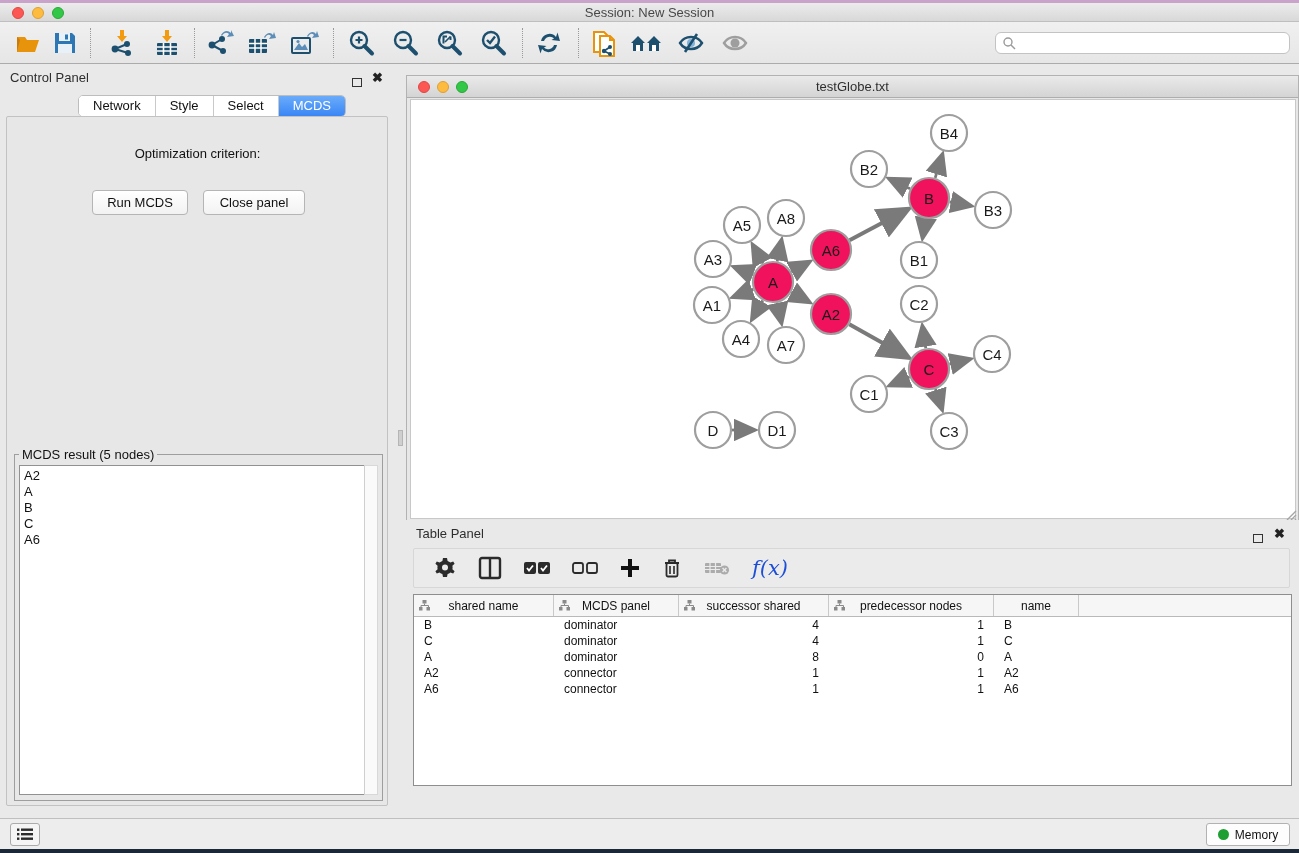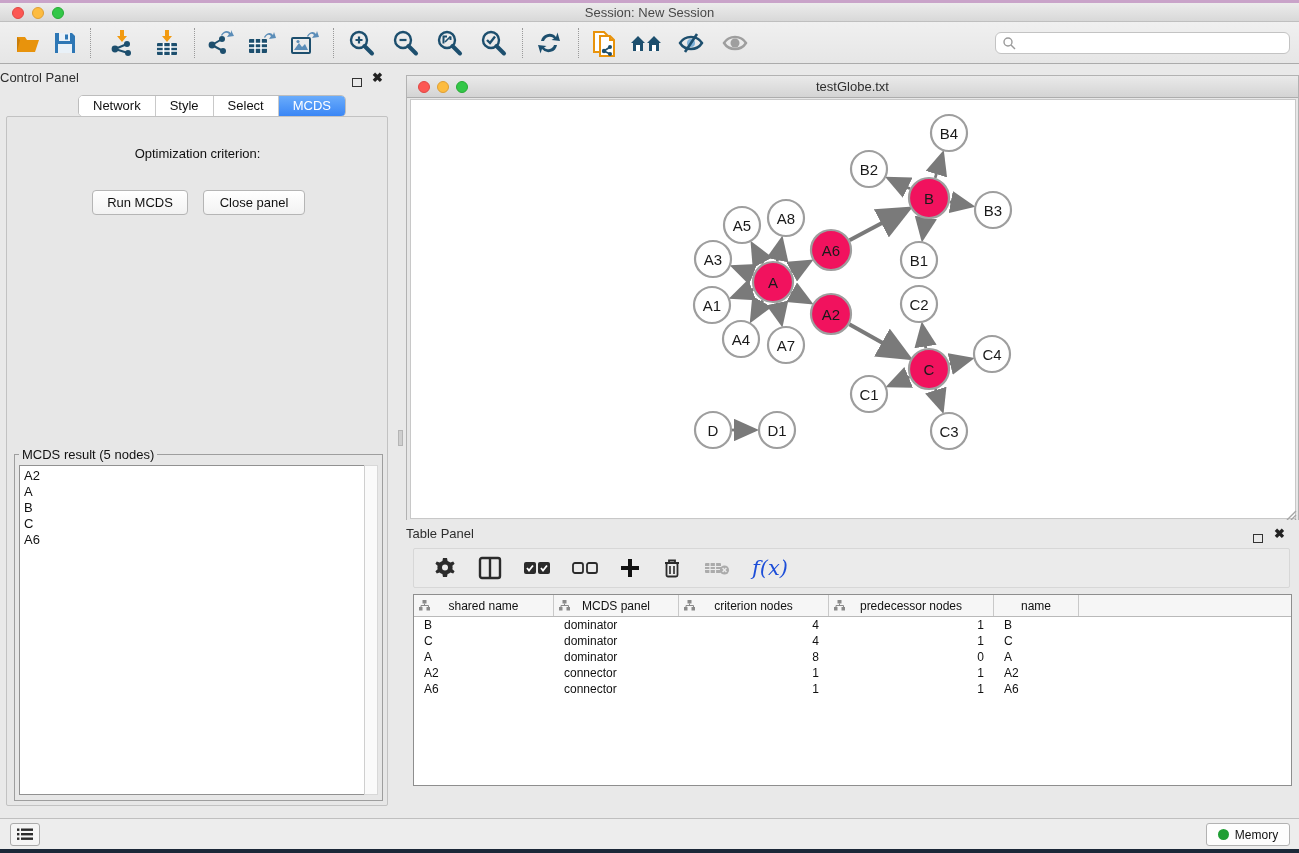--- a/index.html
+++ b/index.html
@@ -21,21 +21,21 @@
   
   #toolbar { left:0; top:22px; width:1299px; height:42px; background:linear-gradient(#F0F0F0,#E6E6E6); border-bottom:1px solid #ABABAB; }
   .tb-btn { position:absolute; top:5px; width:38px; height:32px; display:flex; align-items:center; justify-content:center; cursor:default; }
   .tb-sep { position:absolute; top:6px; width:0; height:30px; border-left:1px dotted #9A9A9A; }
   #search-field { position:absolute; left:995px; top:10px; width:295px; height:22px; background:#fff; border:1px solid #C3C3C3; border-radius:6px; display:flex; align-items:center; padding-left:6px; }
   #search-field input { border:none; outline:none; flex:1; font-size:12px; font-family:"Liberation Sans",sans-serif; background:transparent; }
 
   
   #control-panel { left:0; top:64px; width:395px; height:754px; background:#E9E9E9; }
   #cp-header { position:absolute; left:0; top:4px; width:100%; height:20px; }
-  #cp-title, #tp-title { font-size:13px; color:#2E2E2E; line-height:20px; }
+  #cp-title, #tp-title { font-size:13px; color:#2E2E2E; padding-left:10px; line-height:20px; }
   .float-icon { width:10px; height:9px; border:1.5px solid #333; display:inline-block; }
   .close-x { font-size:13px; font-weight:bold; color:#222; }
   #cp-tabs { position:absolute; left:78px; top:31px; height:22px; display:flex; border:1px solid #BDBDBD; border-radius:5px; background:#fff; overflow:hidden; }
   .seg { padding:0 14px; font-size:13px; line-height:20px; color:#111; border-right:1px solid #C9C9C9; background:#fff; }
   .seg:last-child { border-right:none; }
   .seg.selected { background:linear-gradient(#6AACFB,#3A86F5); color:#fff; border-right:none; }
   #cp-pane { position:absolute; left:6px; top:52px; width:382px; height:690px; border:1px solid #C2C2C2; border-radius:2px; background:#E7E7E7; }
   #opt-label { position:absolute; left:0; top:82px; width:100%; text-align:center; font-size:13px; color:#111; }
   #opt-select { position:absolute; left:42px; top:100px; width:313px; height:23px; background:#fff; border:1px solid #ABABAB; border-radius:4px; font-size:13px; color:#111; line-height:21px; padding-left:9px; }
   #opt-stepper { position:absolute; right:1px; top:1px; width:19px; height:19px; background:linear-gradient(#6FB0FC,#3781F2); border-radius:3px; color:#fff; font-size:7px; line-height:9px; text-align:center; }
@@ -470,21 +470,21 @@
           </svg>
           <span class="th-label">MCDS panel</span>
         </div>
         <div class="th" style="width: 150px;">
           <svg width="11" height="11">
             <rect x="3.5" y="0" width="4" height="3.5" fill="#8A8A8A"></rect>
             <rect x="0" y="7" width="3.5" height="3.5" fill="#8A8A8A"></rect>
             <rect x="7.5" y="7" width="3.5" height="3.5" fill="#8A8A8A"></rect>
             <path d="M5.5 3.5 V5.5 M2 7 V5.5 H9.5 V7" stroke="#8A8A8A" fill="none"></path>
           </svg>
-          <span class="th-label">criterion nodes</span>
+          <span class="th-label">successor shared</span>
         </div>
         <div class="th" style="width: 165px;">
           <svg width="11" height="11">
             <rect x="3.5" y="0" width="4" height="3.5" fill="#8A8A8A"></rect>
             <rect x="0" y="7" width="3.5" height="3.5" fill="#8A8A8A"></rect>
             <rect x="7.5" y="7" width="3.5" height="3.5" fill="#8A8A8A"></rect>
             <path d="M5.5 3.5 V5.5 M2 7 V5.5 H9.5 V7" stroke="#8A8A8A" fill="none"></path>
           </svg>
           <span class="th-label">predecessor nodes</span>
         </div>

